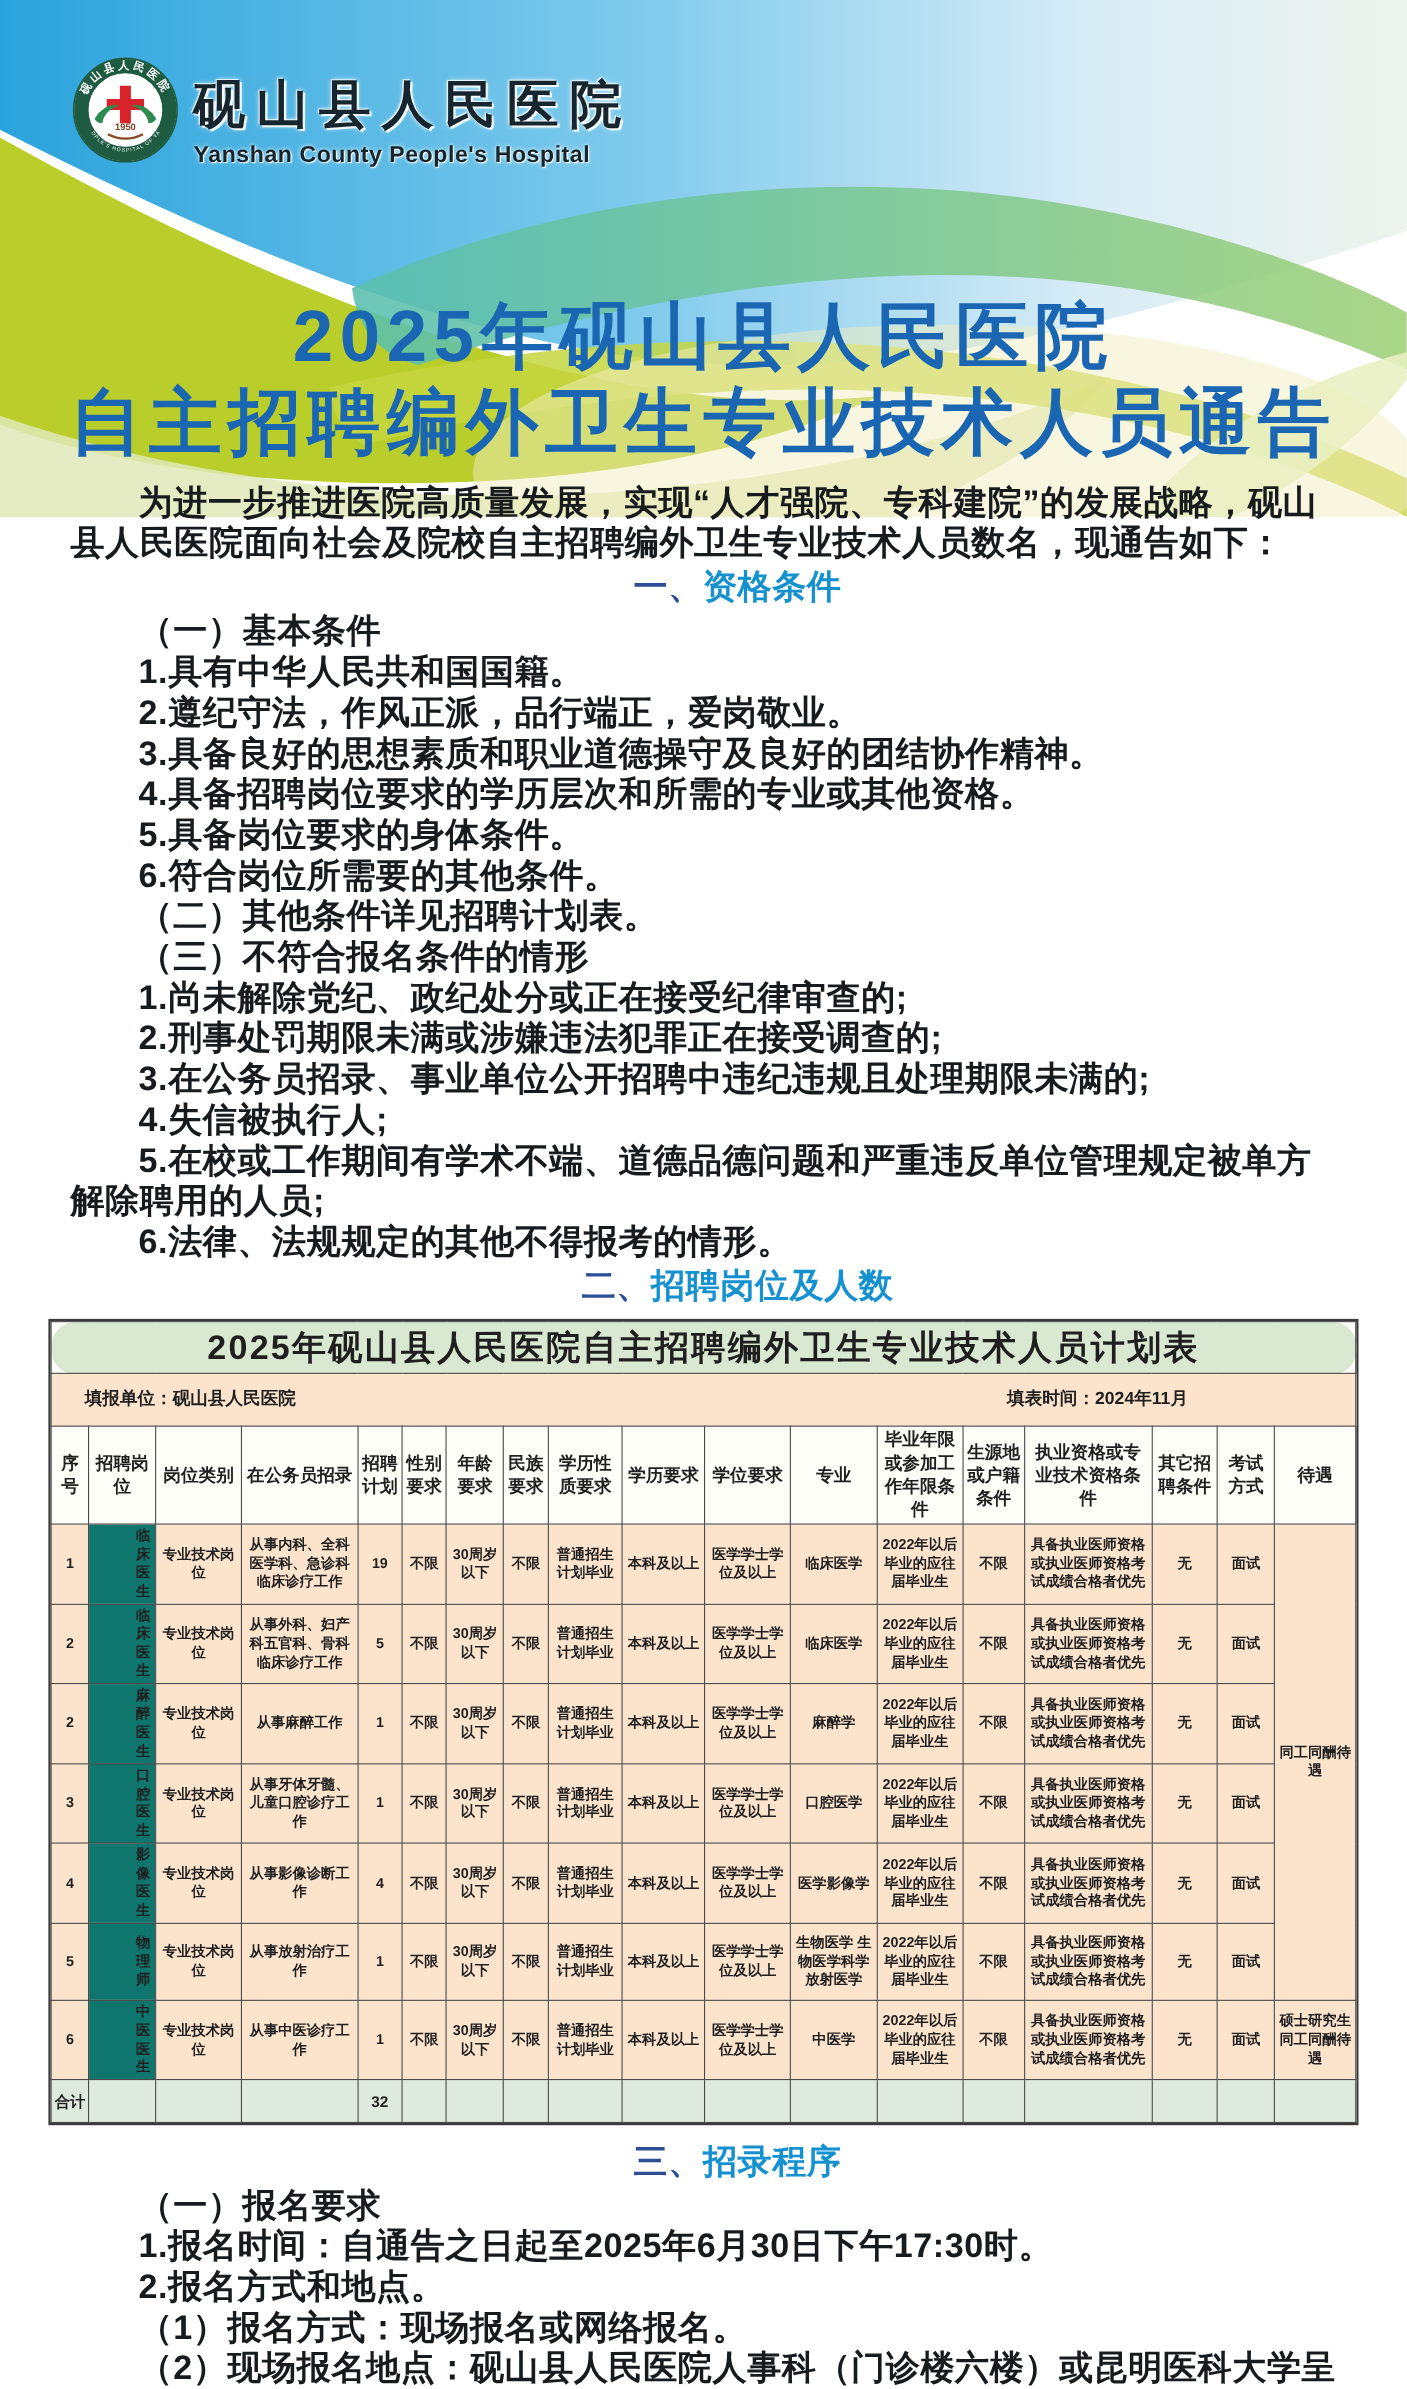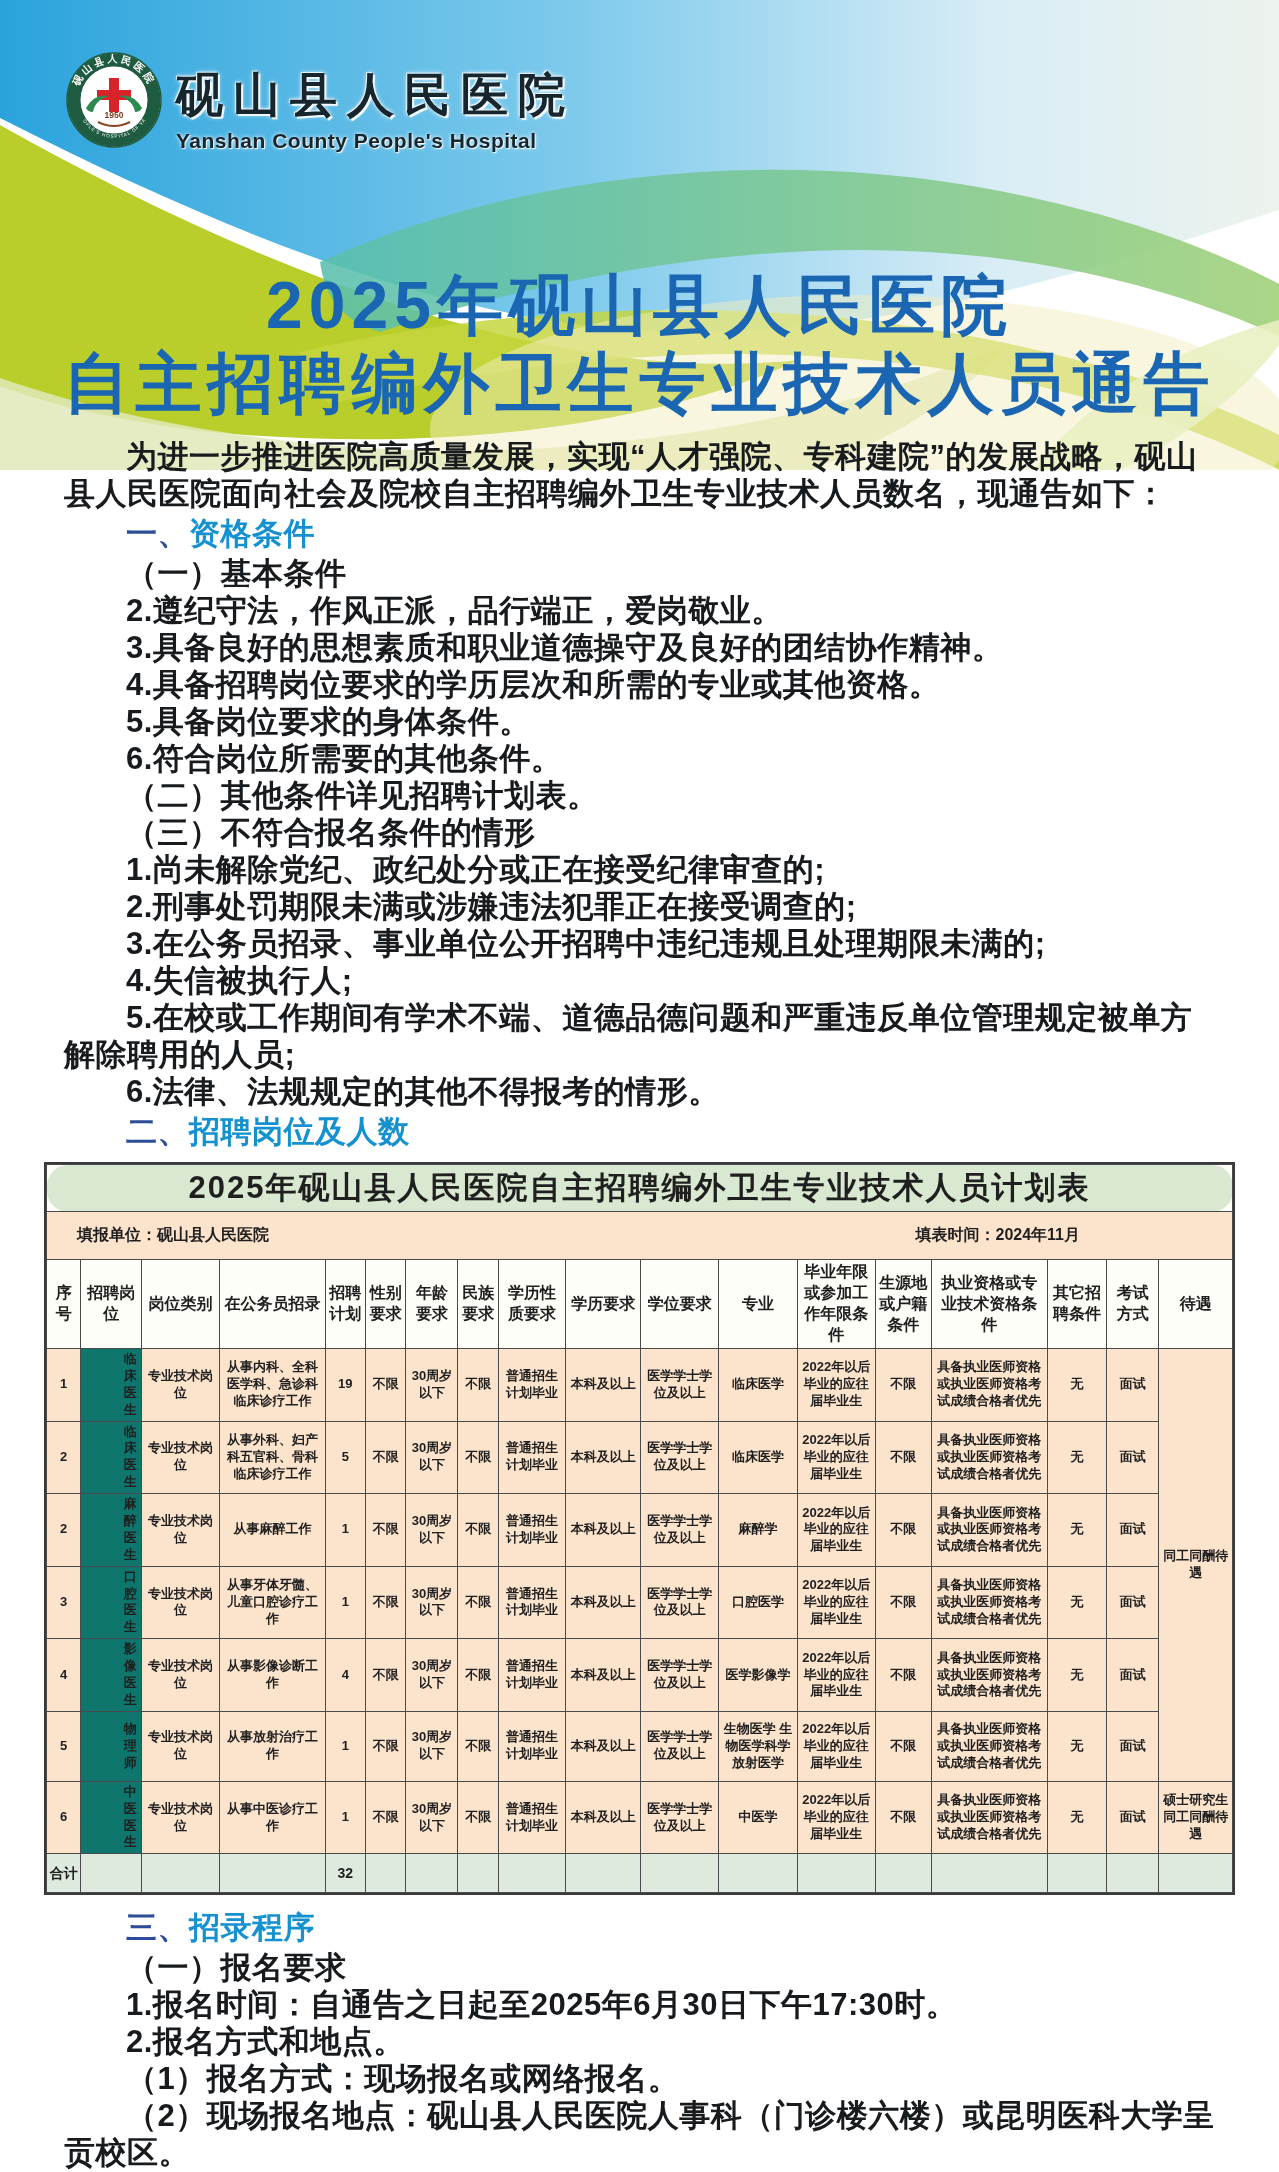--- a/index.html
+++ b/index.html
@@ -12,21 +12,21 @@
   .brand-names{margin-left:12px;padding-top:14px;}
   .brand-zh{font-size:47px;font-weight:800;color:#17262e;letter-spacing:10px;
             text-shadow:0 0 5px #fff,2px 2px 0 rgba(255,255,255,.85),-1px -1px 0 rgba(255,255,255,.7);}
   .brand-en{font-size:21px;font-weight:800;color:#17262e;margin-top:2px;letter-spacing:.5px;
             text-shadow:0 0 4px #fff,1px 1px 0 rgba(255,255,255,.85);}
   .title-wrap{position:relative;z-index:2;padding-top:266px;text-align:center;}
   .title-line{font-size:66px;line-height:78px;font-weight:800;color:#1a66b3;letter-spacing:6px;}
   .content{position:relative;z-index:2;padding:16px 64px 0 64px;}
   .para{font-size:31px;line-height:37px;font-weight:700;color:#171b1e;text-indent:2em;
         letter-spacing:.5px;}
-  .sec-heading{margin:3px 0;}
+  .sec-heading{margin:3px 0;text-align:center;}
   .h-num{color:#2d4e96;}
   .h-label{color:#1691d0;}
   
   .table-wrap{margin:12px -20px 14px -20px;border:2px solid #3a3a3a;background:#fdfef8;}
   table.plan{border-collapse:collapse;table-layout:fixed;width:100%;}
   table.plan td,table.plan th{border:1px solid #4a4a4a;text-align:center;vertical-align:middle;
         padding:2px 2px;font-weight:700;color:#1f1f1f;word-break:break-all;}
   .t-title{background:#d9e8d0;font-size:31px;letter-spacing:2px;height:42px;border-radius:21px;}
   .t-unitrow{background:#fdfef8;height:48px;}
   .t-unit{display:flex;justify-content:space-between;font-size:16px;font-weight:700;
@@ -94,20 +94,21 @@
     <div class="title-line">2025年砚山县人民医院</div>
     <div class="title-line">自主招聘编外卫生专业技术人员通告</div>
   </div>
 
   <div class="content">
 
     <div id="body1">
         <div class="para">为进一步推进医院高质量发展，实现“人才强院、专科建院”的发展战略，砚山县人民医院面向社会及院校自主招聘编外卫生专业技术人员数名，现通告如下：</div>
         <div class="para sec-heading"><span class="h-num">一、</span><span class="h-label">资格条件</span></div>
         <div class="para">（一）基本条件</div>
+        <div class="para">1.具有中华人民共和国国籍。</div>
         <div class="para">2.遵纪守法，作风正派，品行端正，爱岗敬业。</div>
         <div class="para">3.具备良好的思想素质和职业道德操守及良好的团结协作精神。</div>
         <div class="para">4.具备招聘岗位要求的学历层次和所需的专业或其他资格。</div>
         <div class="para">5.具备岗位要求的身体条件。</div>
         <div class="para">6.符合岗位所需要的其他条件。</div>
         <div class="para">（二）其他条件详见招聘计划表。</div>
         <div class="para">（三）不符合报名条件的情形</div>
         <div class="para">1.尚未解除党纪、政纪处分或正在接受纪律审查的;</div>
         <div class="para">2.刑事处罚期限未满或涉嫌违法犯罪正在接受调查的;</div>
         <div class="para">3.在公务员招录、事业单位公开招聘中违纪违规且处理期限未满的;</div>

